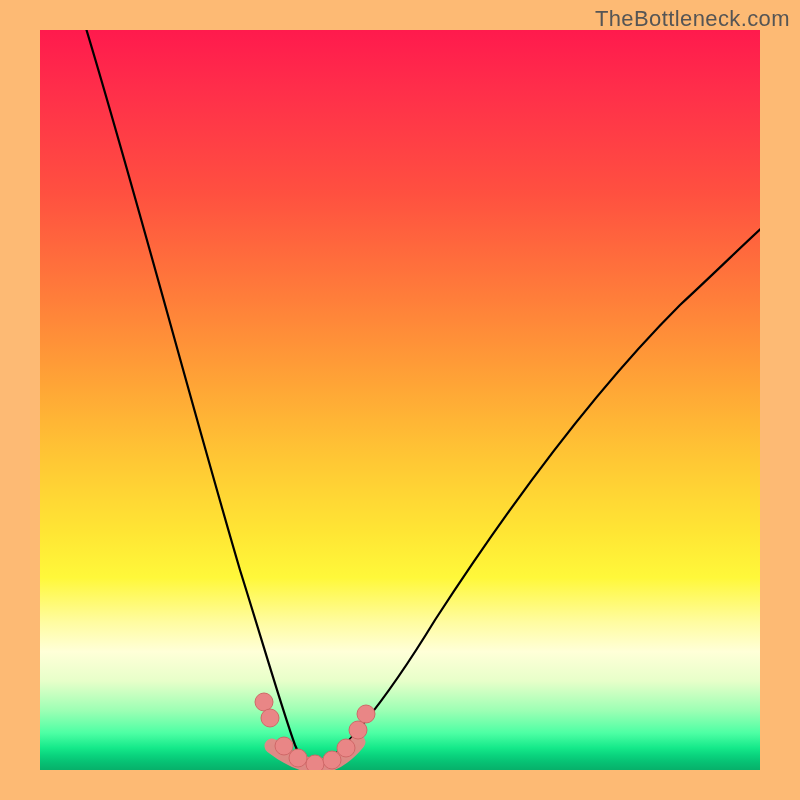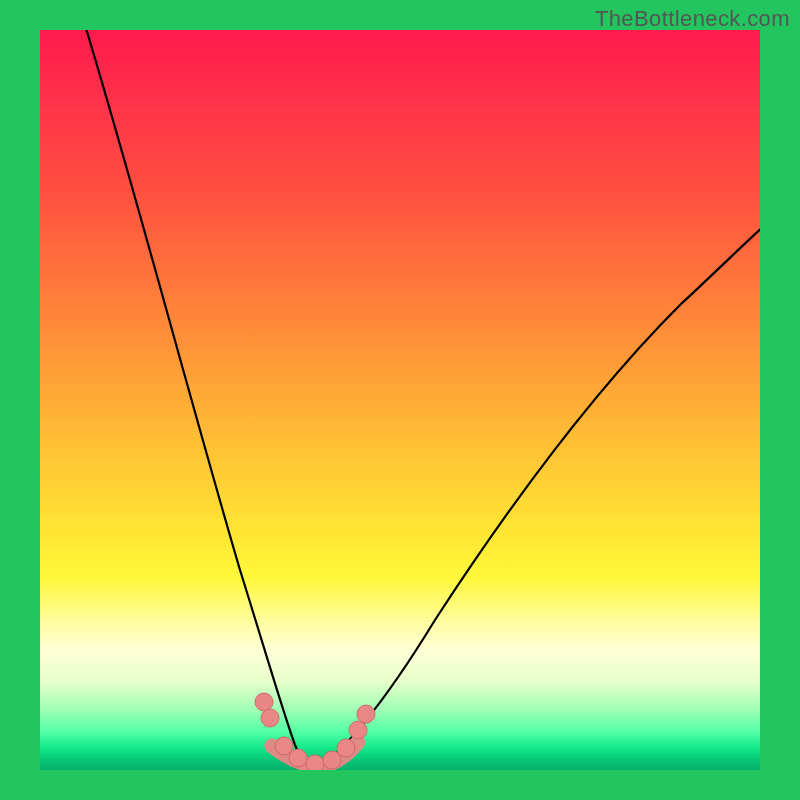--- a/index.html
+++ b/index.html
@@ -8,21 +8,21 @@
     width: 800px;
     height: 800px;
     overflow: hidden;
     background: #000;
     font-family: Arial, Helvetica, sans-serif;
   }
   .frame {
     position: relative;
     width: 800px;
     height: 800px;
-    background: #22c55e;
+    background: #fdba74;
   }
   .plot-area {
     position: absolute;
     left: 40px;
     top: 30px;
     width: 720px;
     height: 740px;
     
     background: linear-gradient(
       to bottom,

